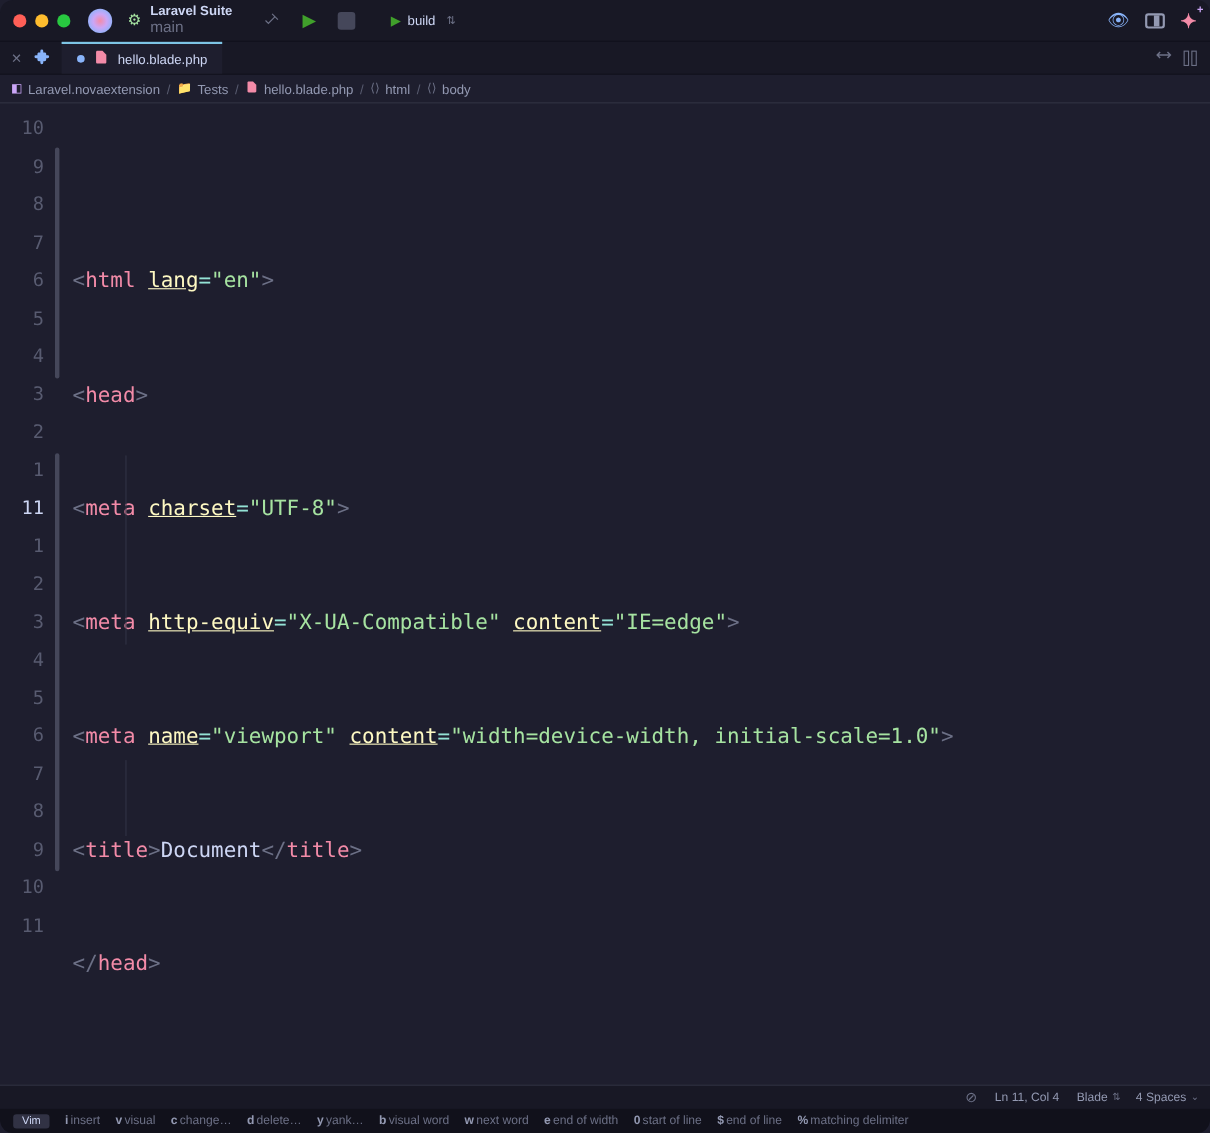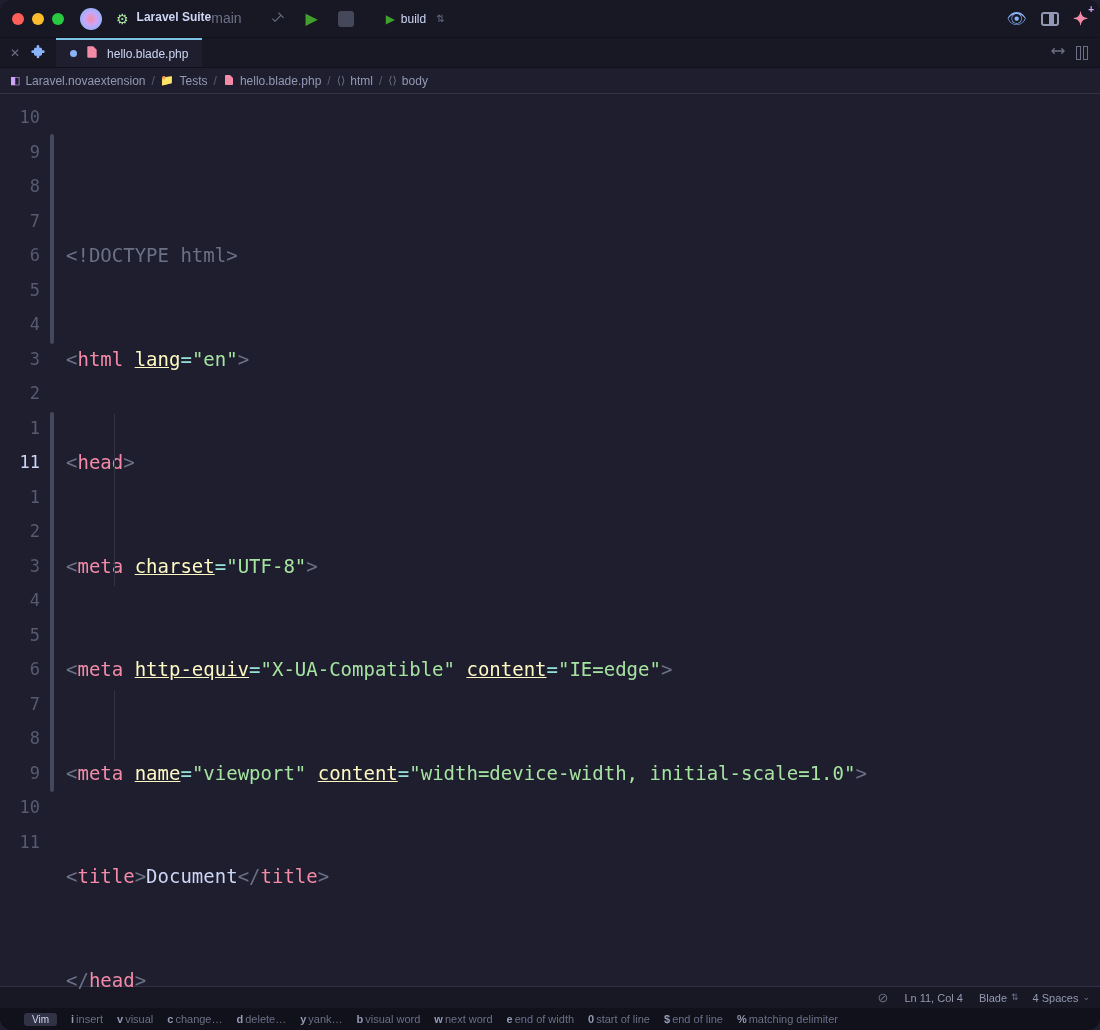--- a/index.html
+++ b/index.html
@@ -21,21 +21,21 @@
 .dot.red { background: #ff5f57; }
 .dot.yellow { background: #febc2e; }
 .dot.green { background: #28c840; }
 .app-icon {
   width: 22px; height: 22px; border-radius: 50%;
   background: radial-gradient(circle, #f38ba8 0%, #cba6f7 40%, #89b4fa 80%);
   margin-right: 14px;
 }
 .project { display: flex; align-items: center; gap: 8px; }
 .proj-icon { color: #a6e3a1; font-size: 14px; }
-.proj-text { display: flex; line-height: 1.1; }
+.proj-text { display: flex; flex-direction: column; line-height: 1.1; }
 .proj-name { font-size: 12px; font-weight: 600; color: #cdd6f4; }
 .proj-branch { font-size: 14px; color: #6c7086; }
 .toolbar-center { display: flex; align-items: center; gap: 10px; margin-left: 24px; }
 .tb-btn { width: 24px; height: 24px; display:flex; align-items:center; justify-content:center; }
 .hammer { color: #6c7086; }
 .play { color: #40a02b; font-size: 16px; }
 .stop { width: 16px; height: 16px; background: #45475a; border-radius: 3px; }
 .build-sel { display:flex; align-items:center; gap:6px; padding:2px 8px; border-radius:4px; font-size:12px; color:#cdd6f4; margin-left:10px;}
 .build-sel .play-sm { color:#40a02b; font-size:12px; }
 .chev { color:#6c7086; font-size:10px; margin-left:4px;}
@@ -79,21 +79,21 @@
 .c-attr { color:#fef9c3;text-decoration:underline;}
 .c-op { color:#94e2d5;}
 .c-str { color:#a6e3a1;}
 .c-text { color:#cdd6f4;}
 
 .statusbar { height:22px; background:#181825; display:flex; align-items:center; justify-content:flex-end; padding:0 12px; gap:16px; font-size:11px; color:#9399b2; border-top:1px solid #313244;}
 .statusbar .warn { color:#6c7086; font-size:13px;}
 .lang-sel, .spaces-sel { display:flex; gap:4px;}
 .updown { font-size:9px; color:#6c7086; letter-spacing:-2px;}
 
-.vimbar { height:22px; background:#11111b; display:flex; align-items:center; padding:0 24px; gap:14px; font-size:11px; color:#6c7086;}
+.vimbar { height:22px; background:#11111b; display:flex; align-items:center; padding:0 12px; gap:14px; font-size:11px; color:#6c7086;}
 .vim-badge { background:#313244; color:#cdd6f4; padding:1px 8px; border-radius:3px; font-size:10px;}
 .vimbar b { color:#9399b2; font-weight:600; margin-right:2px;}
 </style>
 </head>
 <body>
 
 <div class="titlebar">
   <div class="traffic">
     <div class="dot red"></div>
     <div class="dot yellow"></div>
@@ -217,21 +217,20 @@
     <div>10</div>
     <div>11</div>
   </div>
   <div class="fold-strip">
     <div class="fold-bar" style="top:40px; height:210px;"></div>
     <div class="fold-bar" style="top:318px; height:380px;"></div>
   </div>
   <div class="code">
     <div class="indent-guide" style="left:58px; top:320px; height:172px;"></div>
     <div class="indent-guide" style="left:58px; top:597px; height:69px;"></div>
-    <div class="line"><span class="c-bracket">&lt;!DOCTYPE html&gt;</span></div>
     <div class="line"><span class="c-bracket">&lt;</span><span class="c-tag">html</span><span> </span><span class="c-attr">lang</span><span class="c-op">=</span><span class="c-str">"en"</span><span class="c-bracket">&gt;</span></div>
     <div class="line"><span class="c-bracket">&lt;</span><span class="c-tag">head</span><span class="c-bracket">&gt;</span></div>
     <div class="line">    <span class="c-bracket">&lt;</span><span class="c-tag">meta</span><span> </span><span class="c-attr">charset</span><span class="c-op">=</span><span class="c-str">"UTF-8"</span><span class="c-bracket">&gt;</span></div>
     <div class="line">    <span class="c-bracket">&lt;</span><span class="c-tag">meta</span><span> </span><span class="c-attr">http-equiv</span><span class="c-op">=</span><span class="c-str">"X-UA-Compatible"</span><span> </span><span class="c-attr">content</span><span class="c-op">=</span><span class="c-str">"IE=edge"</span><span class="c-bracket">&gt;</span></div>
     <div class="line">    <span class="c-bracket">&lt;</span><span class="c-tag">meta</span><span> </span><span class="c-attr">name</span><span class="c-op">=</span><span class="c-str">"viewport"</span><span> </span><span class="c-attr">content</span><span class="c-op">=</span><span class="c-str">"width=device-width, initial-scale=1.0"</span><span class="c-bracket">&gt;</span></div>
     <div class="line">    <span class="c-bracket">&lt;</span><span class="c-tag">title</span><span class="c-bracket">&gt;</span><span class="c-text">Document</span><span class="c-bracket">&lt;/</span><span class="c-tag">title</span><span class="c-bracket">&gt;</span></div>
     <div class="line"><span class="c-bracket">&lt;/</span><span class="c-tag">head</span><span class="c-bracket">&gt;</span></div>
     
     
     

